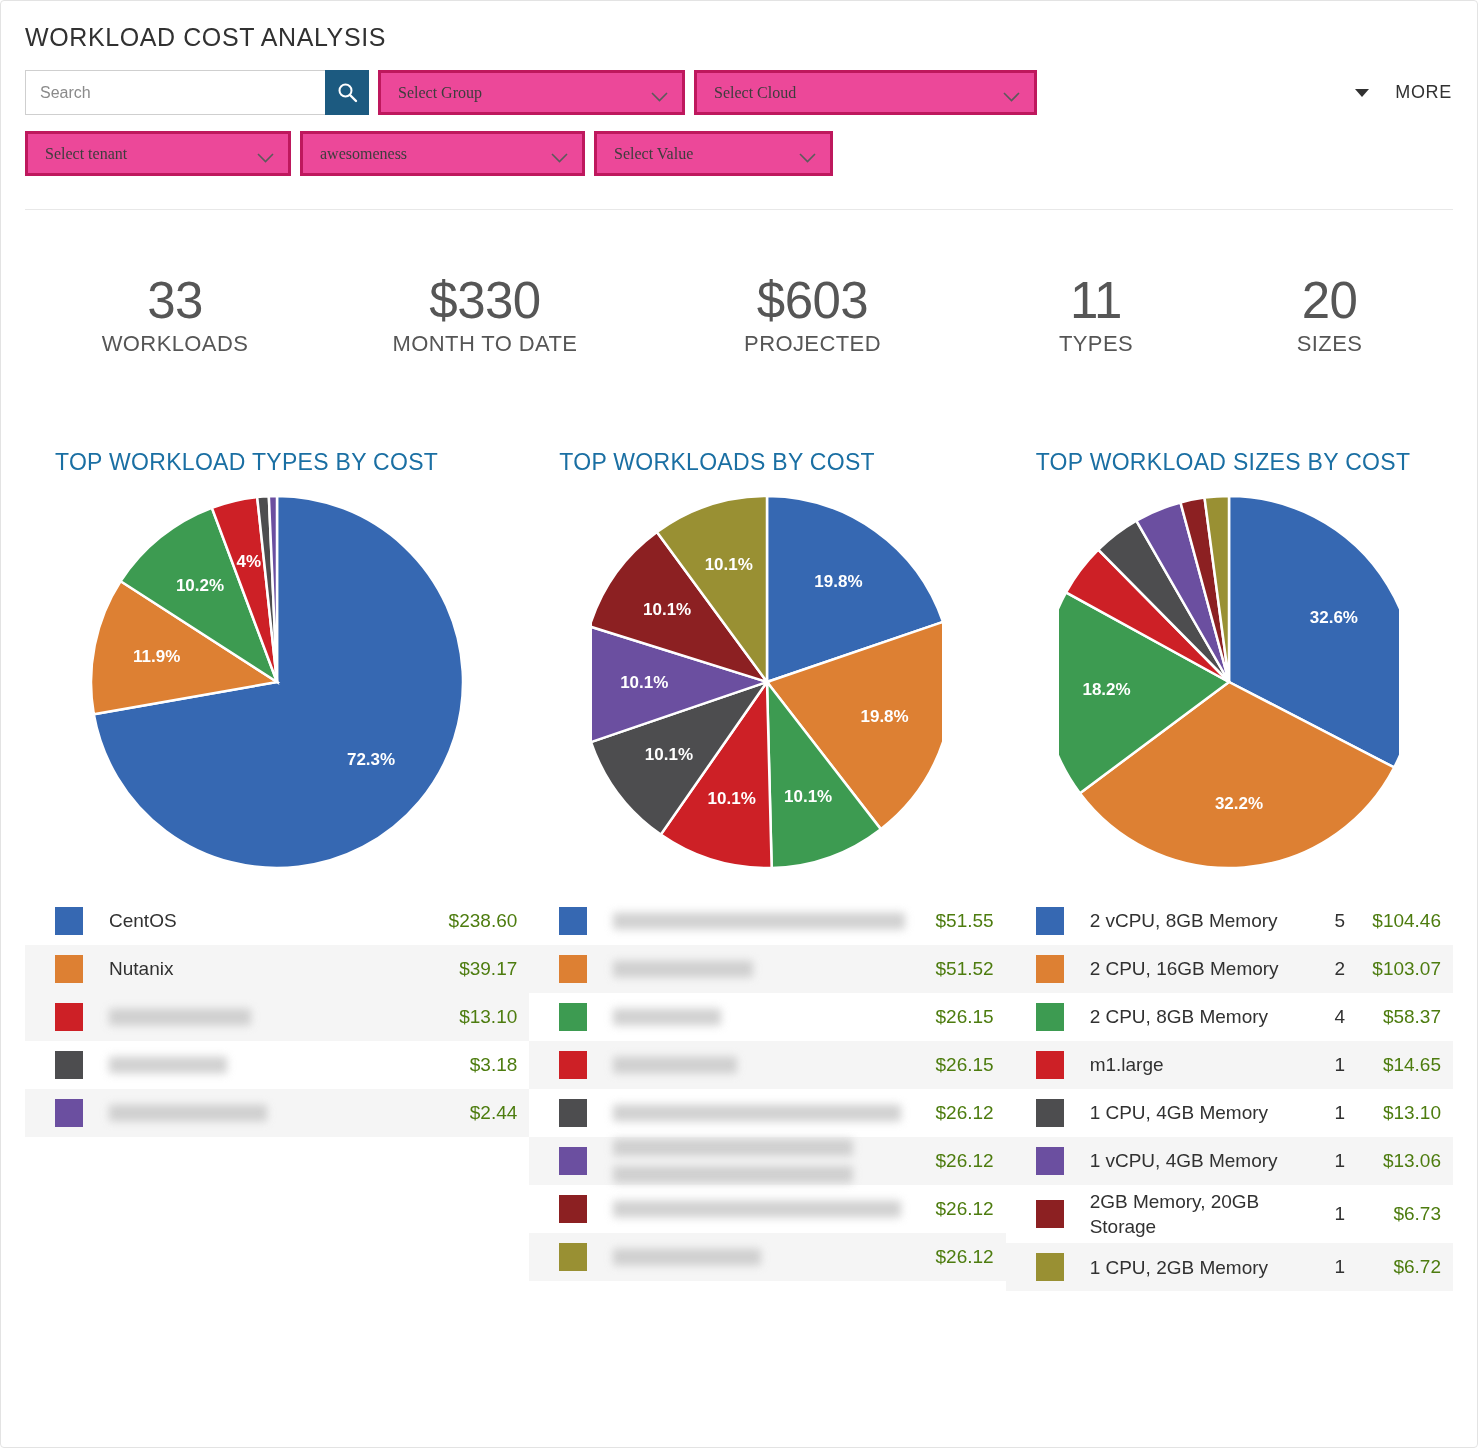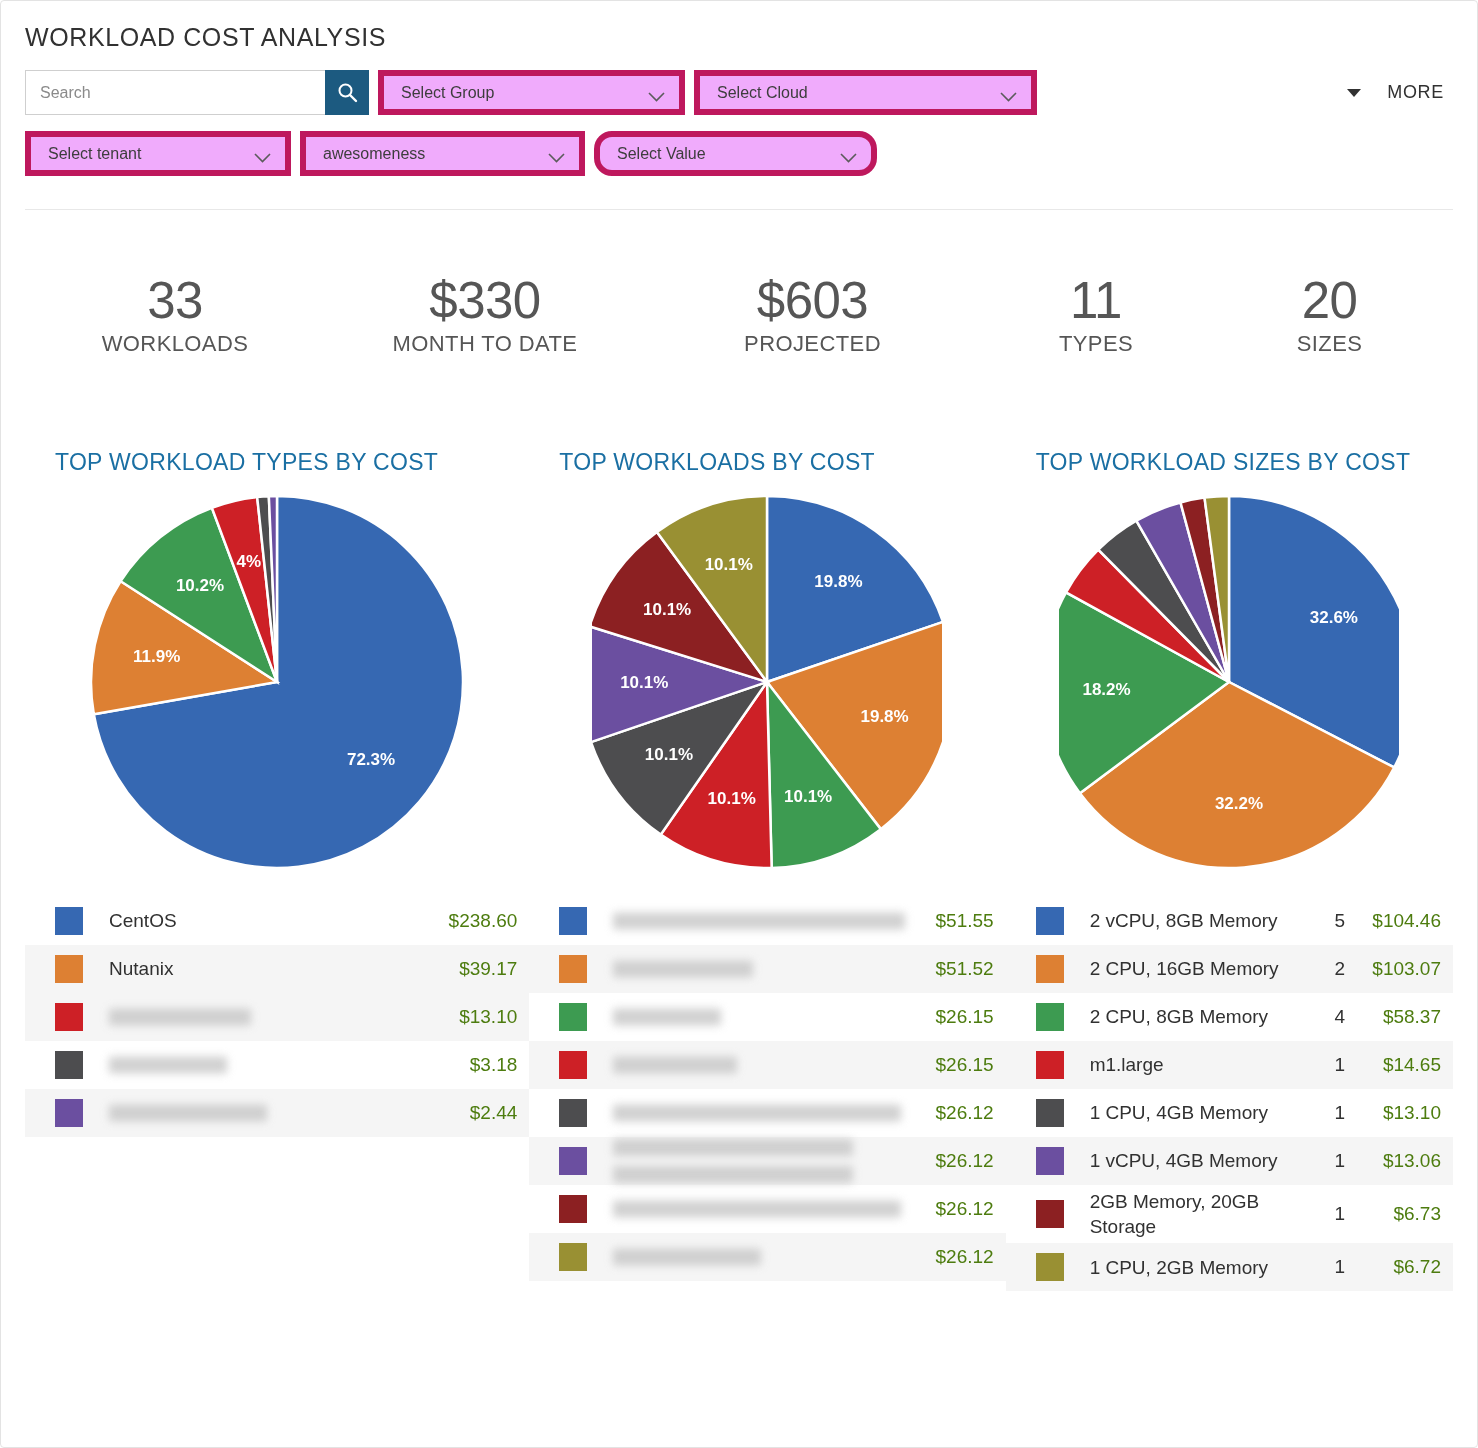--- a/index.html
+++ b/index.html
@@ -16,21 +16,21 @@
   .page {
     width: 1478px;
     height: 1448px;
     position: relative;
     background: #fff;
     border: 1px solid #e3e3e3;
     border-radius: 4px;
   }
 
   
-  .header { padding: 22px 32px 0 24px; }
+  .header { padding: 22px 24px 0 24px; }
 
   .page-title {
     font-size: 25px;
     font-weight: 400;
     letter-spacing: 0.6px;
     color: #313131;
     margin-bottom: 18px;
   }
 
   .filter-row {
@@ -67,44 +67,45 @@
     border: 1px solid #1c5a80;
     display: flex;
     align-items: center;
     justify-content: center;
     cursor: pointer;
   }
   .search-btn svg { display: block; }
 
   .select-box {
     height: 45px;
-    border: 6px solid #be185d;
-    background: #f0abfc;
+    border: 3px solid #be185d;
+    background: #ec4899;
     display: flex;
     align-items: center;
     justify-content: space-between;
     padding: 0 14px 0 17px;
     cursor: pointer;
+    font-family: Liberation Serif, serif;
   }
   .select-box .sel-label {
     font-size: 16px;
     color: #3d3d3d;
     white-space: nowrap;
   }
   .chev {
     width: 17px; height: 10px;
     margin-left: 18px;
     flex: none;
   }
 
   .w-group { width: 307px; }
   .w-cloud { width: 343px; }
   .w-tenant { width: 266px; }
   .w-aws { width: 285px; }
-  .w-value { width: 283px; border-radius: 18px; }
+  .w-value { width: 239px; }
 
   .more-btn {
     position: absolute;
     right: 1px;
     top: 12px;
     display: flex;
     align-items: center;
     gap: 26px;
     cursor: pointer;
   }

